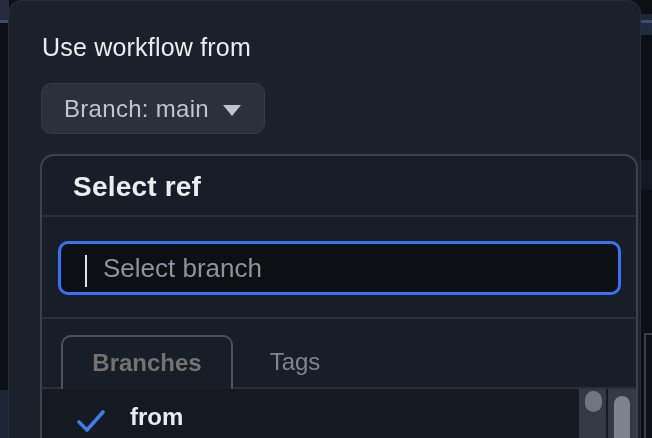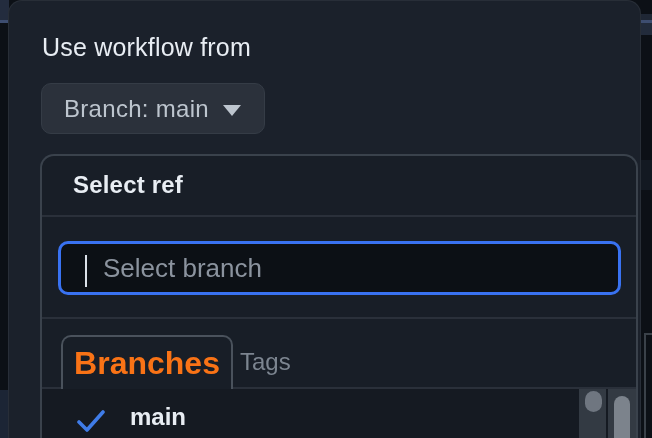--- a/index.html
+++ b/index.html
@@ -41,45 +41,45 @@
   }
 
   
   .panel {
     position:absolute; left:40px; top:154px; width:598px; height:290px;
     background:#181e27; border:2px solid #3a424c; border-bottom:none;
     border-radius:14px 14px 0 0;
   }
   .panel-title {
     position:absolute; left:73px; top:171px;
-    font-size:24px; font-weight:700; color:#e8edf3; letter-spacing:0.2px;
+    font-size:28px; font-weight:700; color:#e8edf3; letter-spacing:0.2px;
   }
   .divider { position:absolute; height:2px; background:#2a303a; }
 
   .filter-input {
     position:absolute; left:58px; top:241px; width:563px; height:54px;
     background:#0c1015; border:3px solid #3972f1; border-radius:10px;
     padding:0 16px 0 42px; font-size:26px; color:#e8edf3; outline:none;
   }
   .filter-input::placeholder { color:#8b939e; opacity:1; }
   .text-cursor {
     position:absolute; left:85px; top:255px; width:2px; height:32px;
     background:#dbe1e8;
   }
 
   .tab-active {
     position:absolute; left:61px; top:335px; width:172px; height:54px;
     background:#181e27; border:2px solid #4a525c; border-bottom:none;
     border-radius:10px 10px 0 0; z-index:3;
     display:flex; align-items:center; justify-content:center; cursor:pointer;
   }
-  .tab-active .lbl { font-size:32px; font-weight:600; color:#f97316; }
+  .tab-active .lbl { font-size:24px; font-weight:600; color:#737373; }
   .tab-inactive {
     position:absolute; left:240px; top:341px; width:110px; height:42px;
-    display:flex; align-items:center; justify-content:flex-start; cursor:pointer;
+    display:flex; align-items:center; justify-content:center; cursor:pointer;
   }
   .tab-inactive .lbl { font-size:24px; color:#7c8590; }
 
   .list-area {
     position:absolute; left:42px; top:389px; width:594px; height:49px;
     background:#151a22;
   }
   .list-item { position:absolute; left:0; top:0; width:535px; height:49px; cursor:pointer; }
   .check-icon { position:absolute; left:35px; top:21px; }
   .item-label {
@@ -147,21 +147,21 @@
     <span class="lbl">Tags</span>
   </div>
 
   <div class="list-area">
     <div class="list-item">
       <span class="check-icon">
         <svg width="28" height="22" viewBox="0 0 28 22">
           <path d="M2 12 L10 20 L26 2" fill="none" stroke="#3f7ce8" stroke-width="3.6" stroke-linecap="round" stroke-linejoin="round"></path>
         </svg>
       </span>
-      <span class="item-label">main</span>
+      <span class="item-label">from</span>
     </div>
 
     <div class="sb-track sb-track-1"></div>
     <div class="sb-track sb-track-2"></div>
     <div class="sb-thumb-1"></div>
     <div class="sb-thumb-2"></div>
   </div>
 
 </div>
 

